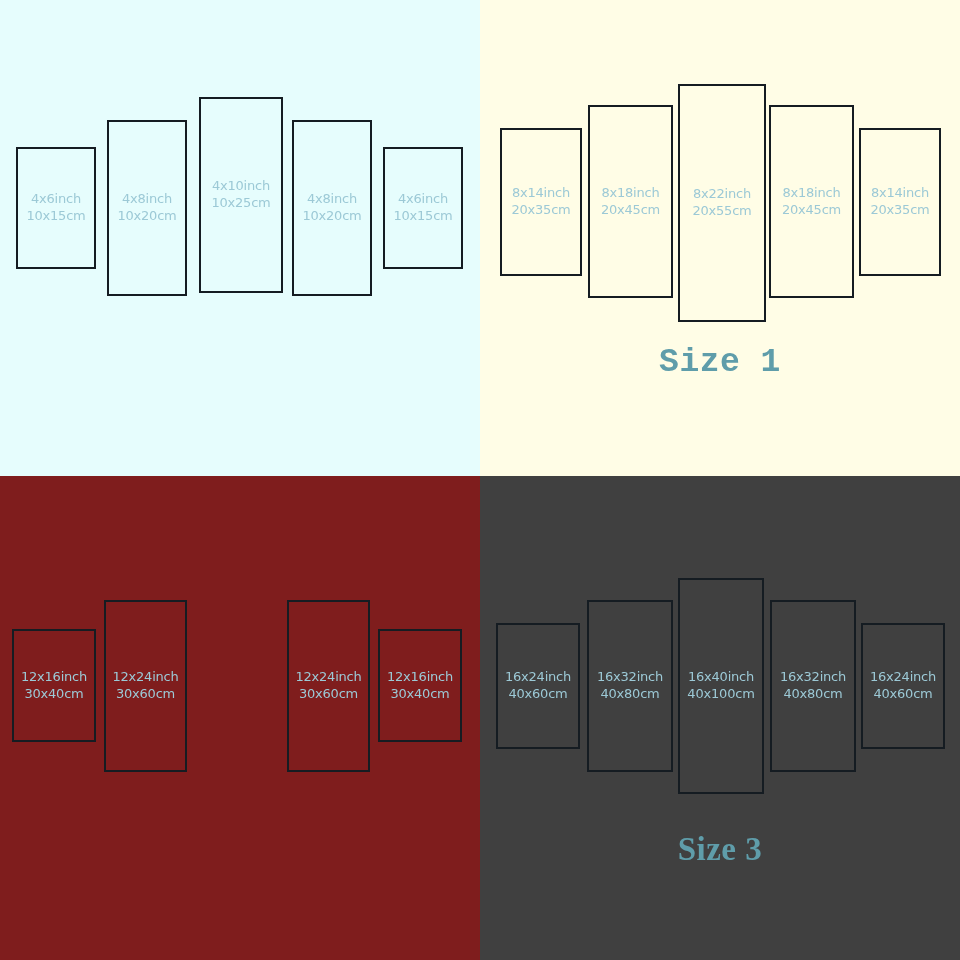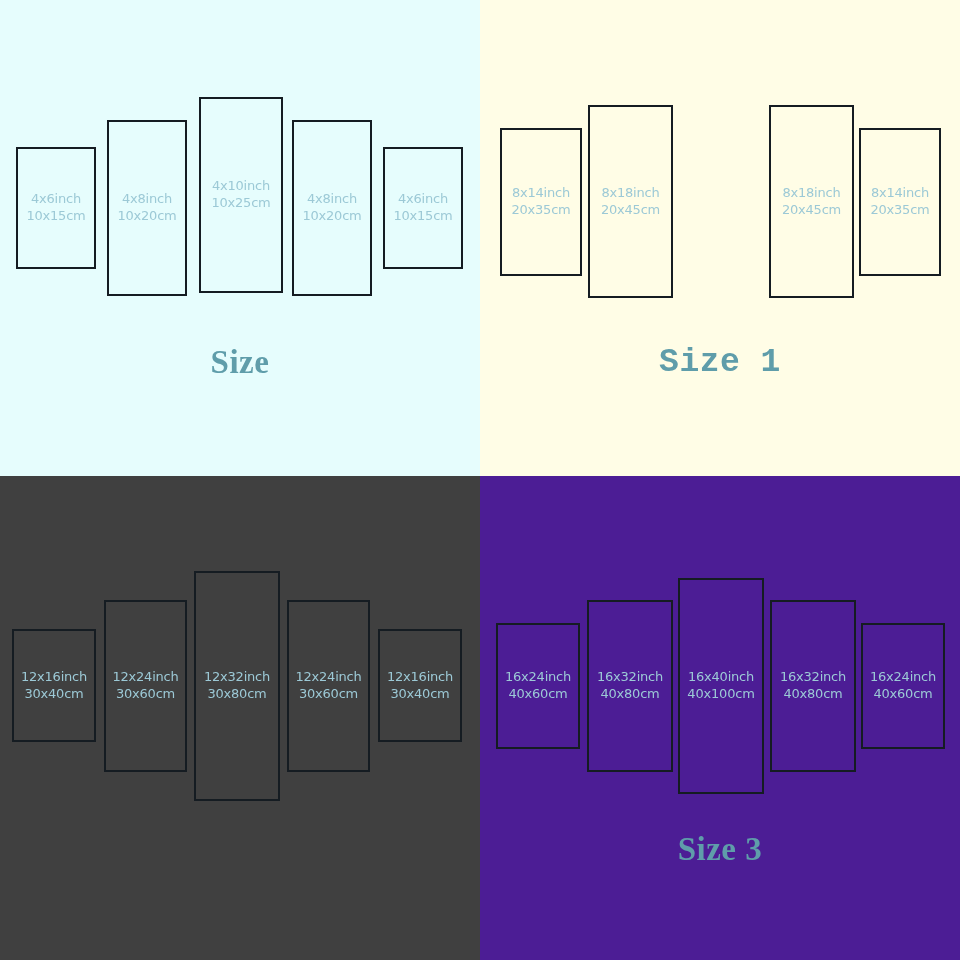--- a/index.html
+++ b/index.html
@@ -82,59 +82,58 @@
         <div class="panel" style="left: 199px; top: 97px; width: 84px; height: 196px; border-color: rgb(21, 28, 34);">
           <div class="panel-label" style="color: rgb(156, 201, 214);"><span>4x10inch</span><span class="ln2">10x25cm</span></div>
         </div>
         <div class="panel" style="left: 292px; top: 120px; width: 80px; height: 176px; border-color: rgb(21, 28, 34);">
           <div class="panel-label" style="color: rgb(156, 201, 214);"><span>4x8inch</span><span class="ln2">10x20cm</span></div>
         </div>
         <div class="panel" style="left: 383px; top: 147px; width: 80px; height: 122px; border-color: rgb(21, 28, 34);">
           <div class="panel-label" style="color: rgb(156, 201, 214);"><span>4x6inch</span><span class="ln2">10x15cm</span></div>
         </div>
       </div>
-      <div class="quad-title" style="top: 344px; color: rgb(95, 157, 170);">Size</div>
     </div>
     <div class="quadrant q-tr" style="background: rgb(255, 253, 230);">
       <div class="panels">
         <div class="panel" style="left: 20px; top: 128px; width: 82px; height: 148px; border-color: rgb(21, 28, 34);">
           <div class="panel-label" style="color: rgb(156, 201, 214);"><span>8x14inch</span><span class="ln2">20x35cm</span></div>
         </div>
         <div class="panel" style="left: 108px; top: 105px; width: 85px; height: 193px; border-color: rgb(21, 28, 34);">
           <div class="panel-label" style="color: rgb(156, 201, 214);"><span>8x18inch</span><span class="ln2">20x45cm</span></div>
+        </div>
+        <div class="panel" style="left: 198px; top: 84px; width: 88px; height: 238px; border-color: rgb(21, 28, 34);">
+          <div class="panel-label" style="color: rgb(156, 201, 214);"><span>8x22inch</span><span class="ln2">20x55cm</span></div>
         </div>
         <div class="panel" style="left: 289px; top: 105px; width: 85px; height: 193px; border-color: rgb(21, 28, 34);">
           <div class="panel-label" style="color: rgb(156, 201, 214);"><span>8x18inch</span><span class="ln2">20x45cm</span></div>
         </div>
         <div class="panel" style="left: 379px; top: 128px; width: 82px; height: 148px; border-color: rgb(21, 28, 34);">
           <div class="panel-label" style="color: rgb(156, 201, 214);"><span>8x14inch</span><span class="ln2">20x35cm</span></div>
         </div>
       </div>
       <div class="quad-title" style="top: 344px; color: rgb(95, 157, 170); font-family: Liberation Mono, monospace;">Size 1</div>
     </div>
-    <div class="quadrant q-bl" style="background: #404040;">
+    <div class="quadrant q-bl" style="background: #7f1d1d;">
       <div class="panels">
         <div class="panel" style="left: 12px; top: 153px; width: 84px; height: 113px; border-color: rgb(21, 28, 34);">
           <div class="panel-label" style="color: rgb(156, 201, 214);"><span>12x16inch</span><span class="ln2">30x40cm</span></div>
         </div>
         <div class="panel" style="left: 104px; top: 124px; width: 83px; height: 172px; border-color: rgb(21, 28, 34);">
           <div class="panel-label" style="color: rgb(156, 201, 214);"><span>12x24inch</span><span class="ln2">30x60cm</span></div>
-        </div>
-        <div class="panel" style="left: 194px; top: 95px; width: 86px; height: 230px; border-color: rgb(21, 28, 34);">
-          <div class="panel-label" style="color: rgb(156, 201, 214);"><span>12x32inch</span><span class="ln2">30x80cm</span></div>
         </div>
         <div class="panel" style="left: 287px; top: 124px; width: 83px; height: 172px; border-color: rgb(21, 28, 34);">
           <div class="panel-label" style="color: rgb(156, 201, 214);"><span>12x24inch</span><span class="ln2">30x60cm</span></div>
         </div>
         <div class="panel" style="left: 378px; top: 153px; width: 84px; height: 113px; border-color: rgb(21, 28, 34);">
           <div class="panel-label" style="color: rgb(156, 201, 214);"><span>12x16inch</span><span class="ln2">30x40cm</span></div>
         </div>
       </div>
     </div>
-    <div class="quadrant q-br" style="background: #4c1d95;">
+    <div class="quadrant q-br" style="background: #404040;">
       <div class="panels">
         <div class="panel" style="left: 16px; top: 147px; width: 84px; height: 126px; border-color: rgb(21, 28, 34);">
           <div class="panel-label" style="color: rgb(156, 201, 214);"><span>16x24inch</span><span class="ln2">40x60cm</span></div>
         </div>
         <div class="panel" style="left: 107px; top: 124px; width: 86px; height: 172px; border-color: rgb(21, 28, 34);">
           <div class="panel-label" style="color: rgb(156, 201, 214);"><span>16x32inch</span><span class="ln2">40x80cm</span></div>
         </div>
         <div class="panel" style="left: 198px; top: 102px; width: 86px; height: 216px; border-color: rgb(21, 28, 34);">
           <div class="panel-label" style="color: rgb(156, 201, 214);"><span>16x40inch</span><span class="ln2">40x100cm</span></div>
         </div>

